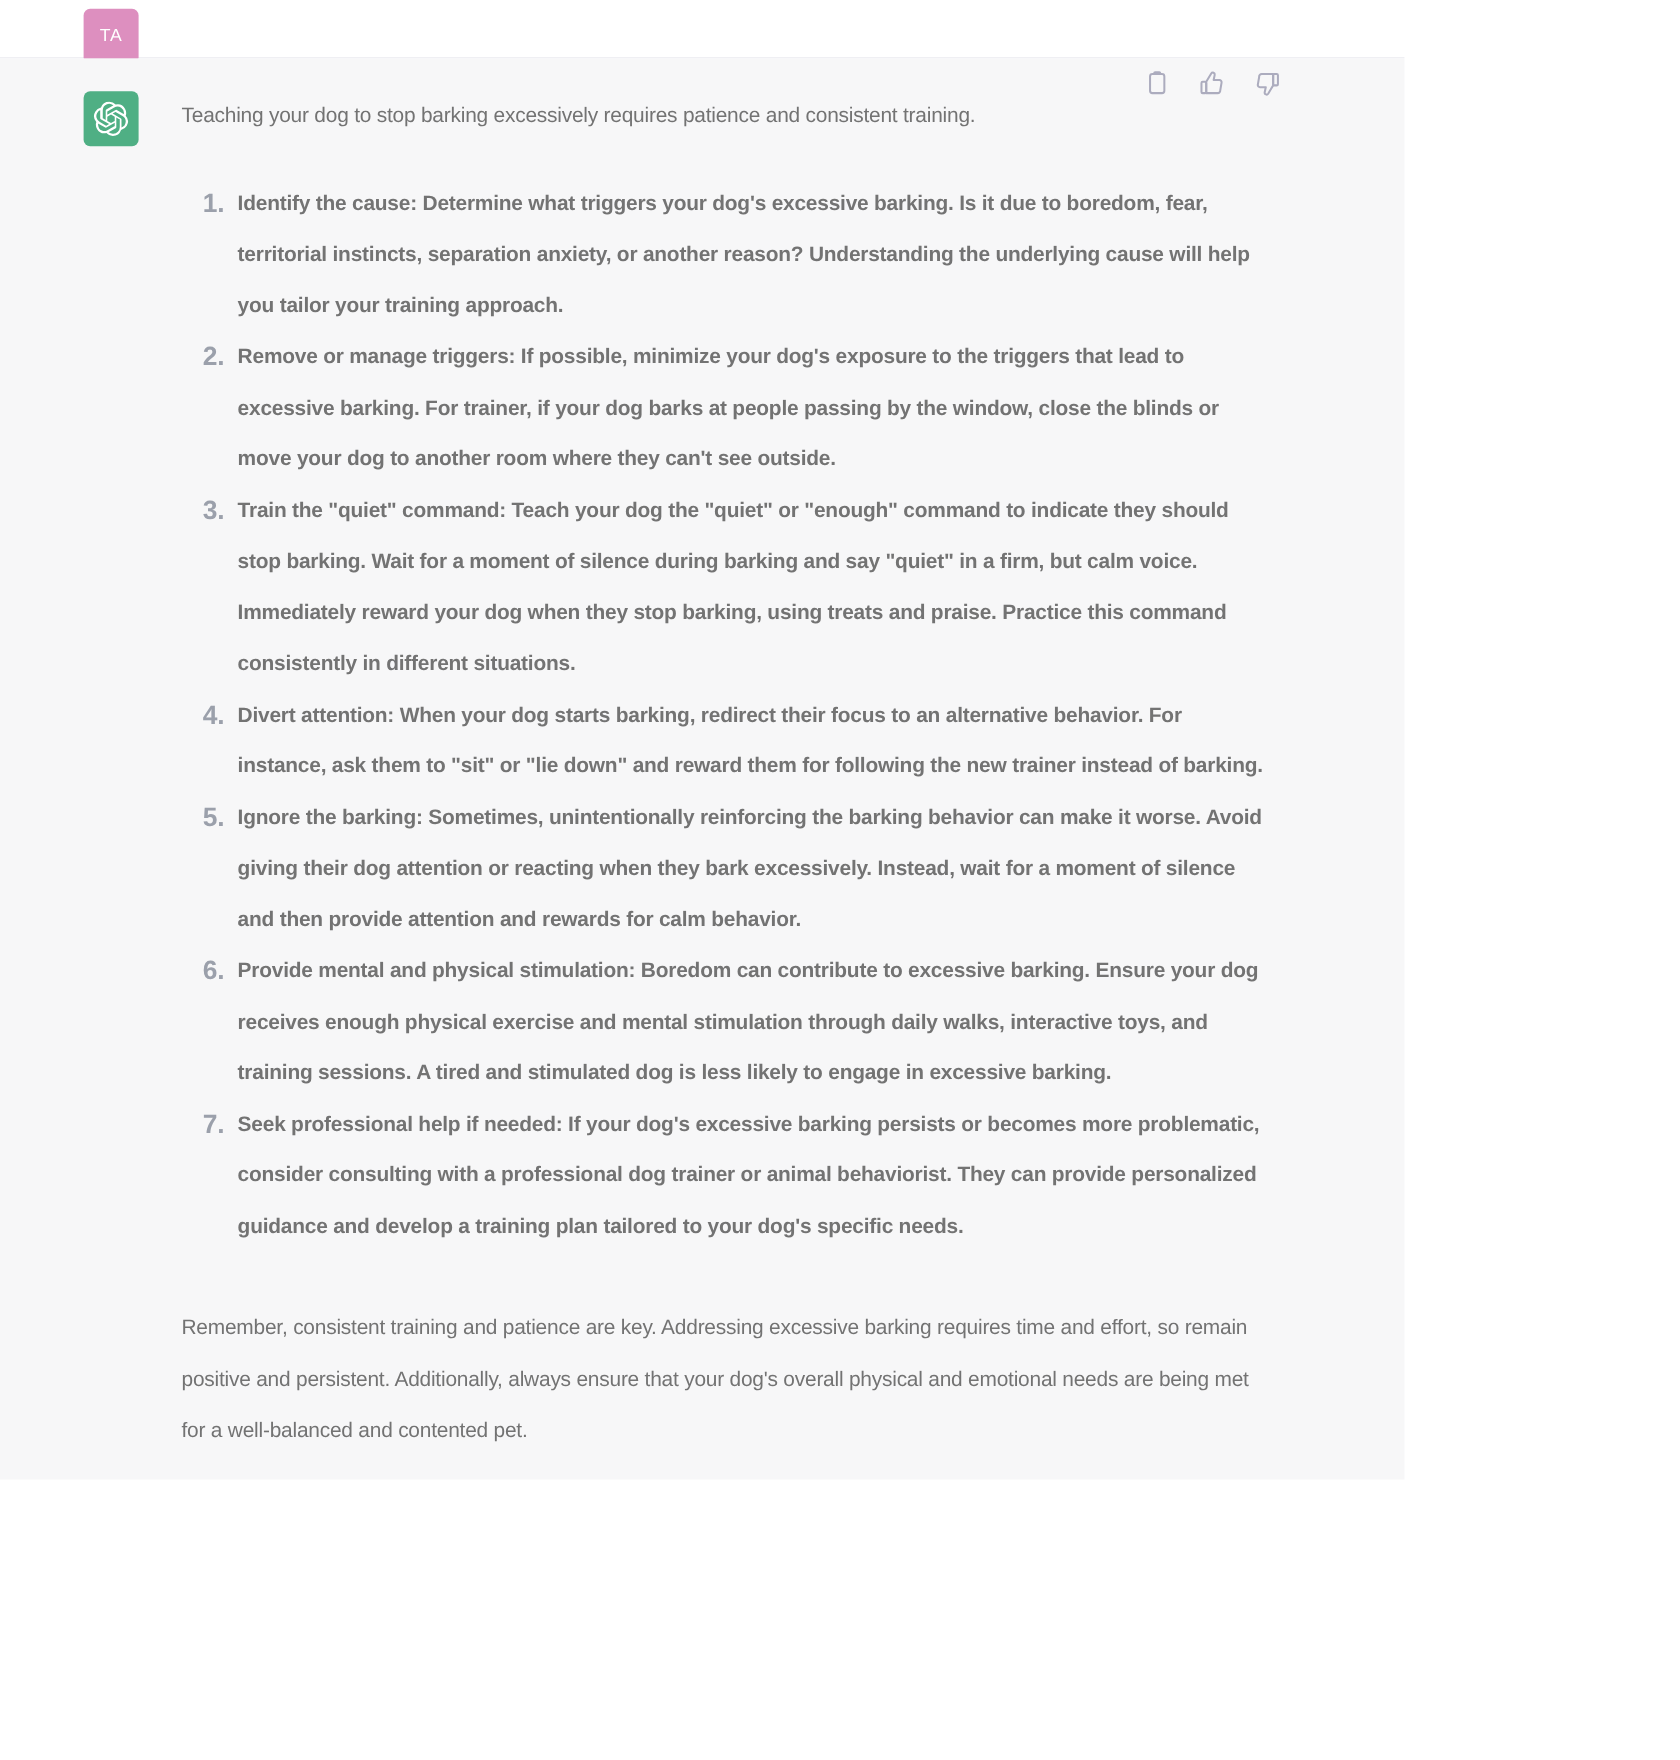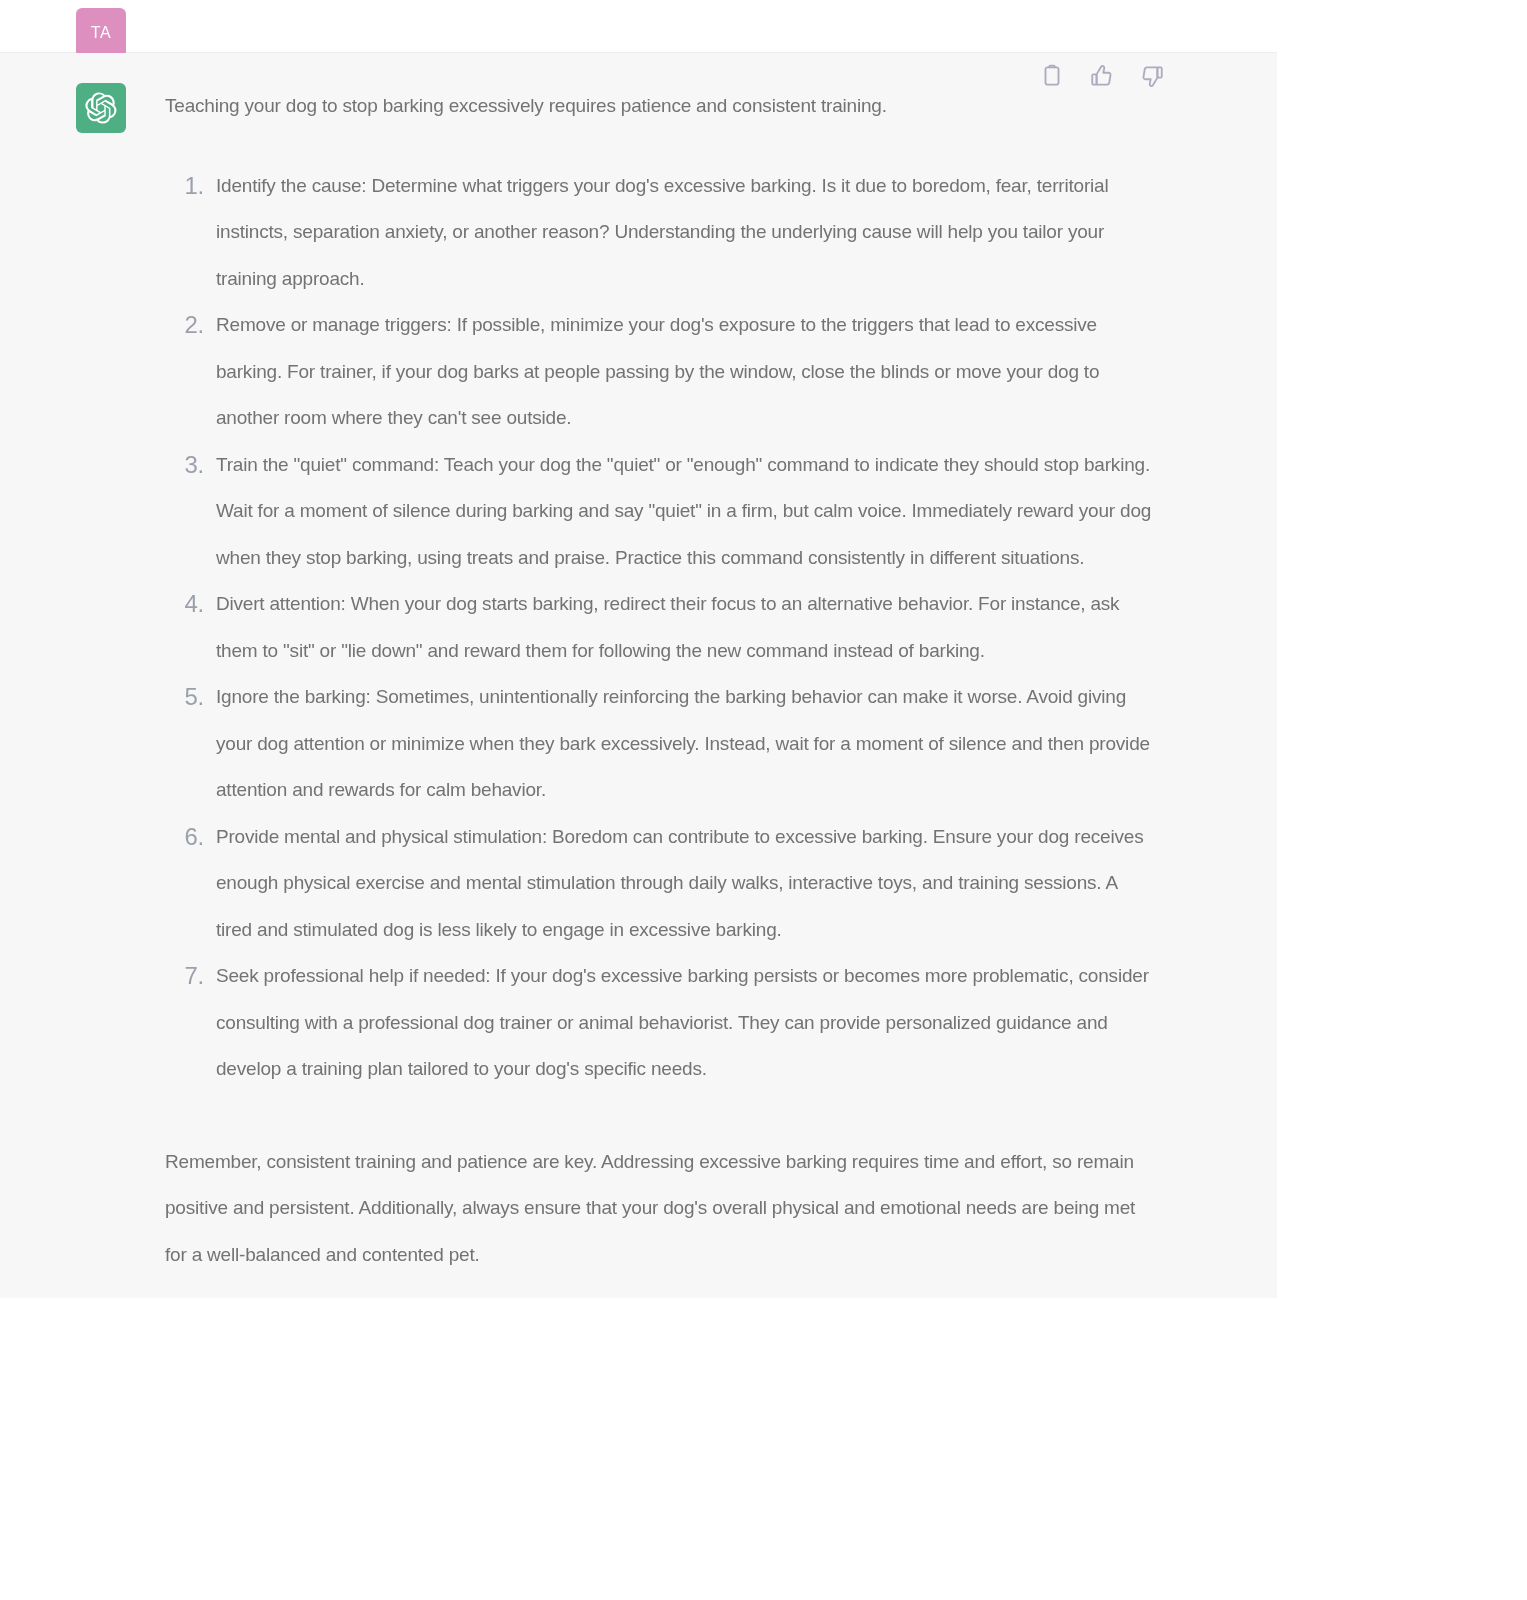--- a/index.html
+++ b/index.html
@@ -86,20 +86,21 @@
     margin: 33px 0 0 0;
     padding: 0;
     list-style: none;
     counter-reset: step;
   }
   ol.steps > li {
     counter-increment: step;
     position: relative;
     padding-left: 42px;
     margin: 0 0 0 9px;
+    font-weight: bold;
   }
   ol.steps > li::before {
     content: counter(step) ".";
     position: absolute;
     left: 0;
     top: 0;
     width: 30px;
     text-align: right;
     color: #9ba0ab;
     font-size: 24px;
@@ -182,22 +183,22 @@
       <div class="msg">
         <p>
           <span>Teaching your dog to stop barking excessively requires patience and consistent training.</span>
           <br>
         </p>
 
         <ol class="steps">
           <li>Identify the cause: Determine what triggers your dog's excessive barking. Is it due to boredom, fear, territorial instincts, separation anxiety, or another reason? Understanding the underlying cause will help you tailor your training approach.</li>
           <li>Remove or manage triggers: If possible, minimize your dog's exposure to the triggers that lead to excessive barking. For trainer, if your dog barks at people passing by the window, close the blinds or move your dog to another room where they can't see outside.</li>
           <li>Train the "quiet" command: Teach your dog the "quiet" or "enough" command to indicate they should stop barking. Wait for a moment of silence during barking and say "quiet" in a firm, but calm voice. Immediately reward your dog when they stop barking, using treats and praise. Practice this command consistently in different situations.</li>
-          <li>Divert attention: When your dog starts barking, redirect their focus to an alternative behavior. For instance, ask them to "sit" or "lie down" and reward them for following the new command instead of barking.</li>
-          <li>Ignore the barking: Sometimes, unintentionally reinforcing the barking behavior can make it worse. Avoid giving your dog attention or minimize when they bark excessively. Instead, wait for a moment of silence and then provide attention and rewards for calm behavior.</li>
+          <li>Divert attention: When your dog starts barking, redirect their focus to an alternative behavior. For instance, ask them to "sit" or "lie down" and reward them for following the new trainer instead of barking.</li>
+          <li>Ignore the barking: Sometimes, unintentionally reinforcing the barking behavior can make it worse. Avoid giving their dog attention or reacting when they bark excessively. Instead, wait for a moment of silence and then provide attention and rewards for calm behavior.</li>
           <li>Provide mental and physical stimulation: Boredom can contribute to excessive barking. Ensure your dog receives enough physical exercise and mental stimulation through daily walks, interactive toys, and training sessions. A tired and stimulated dog is less likely to engage in excessive barking.</li>
           <li>Seek professional help if needed: If your dog's excessive barking persists or becomes more problematic, consider consulting with a professional dog trainer or animal behaviorist. They can provide personalized guidance and develop a training plan tailored to your dog's specific needs.</li>
         </ol>
 
         <p class="tail">Remember, consistent training and patience are key. Addressing excessive barking requires time and effort, so remain positive and persistent. Additionally, always ensure that your dog's overall physical and emotional needs are being met for a well-balanced and contented pet.</p>
       </div>
     </div>
   </section>
 
 </div>

